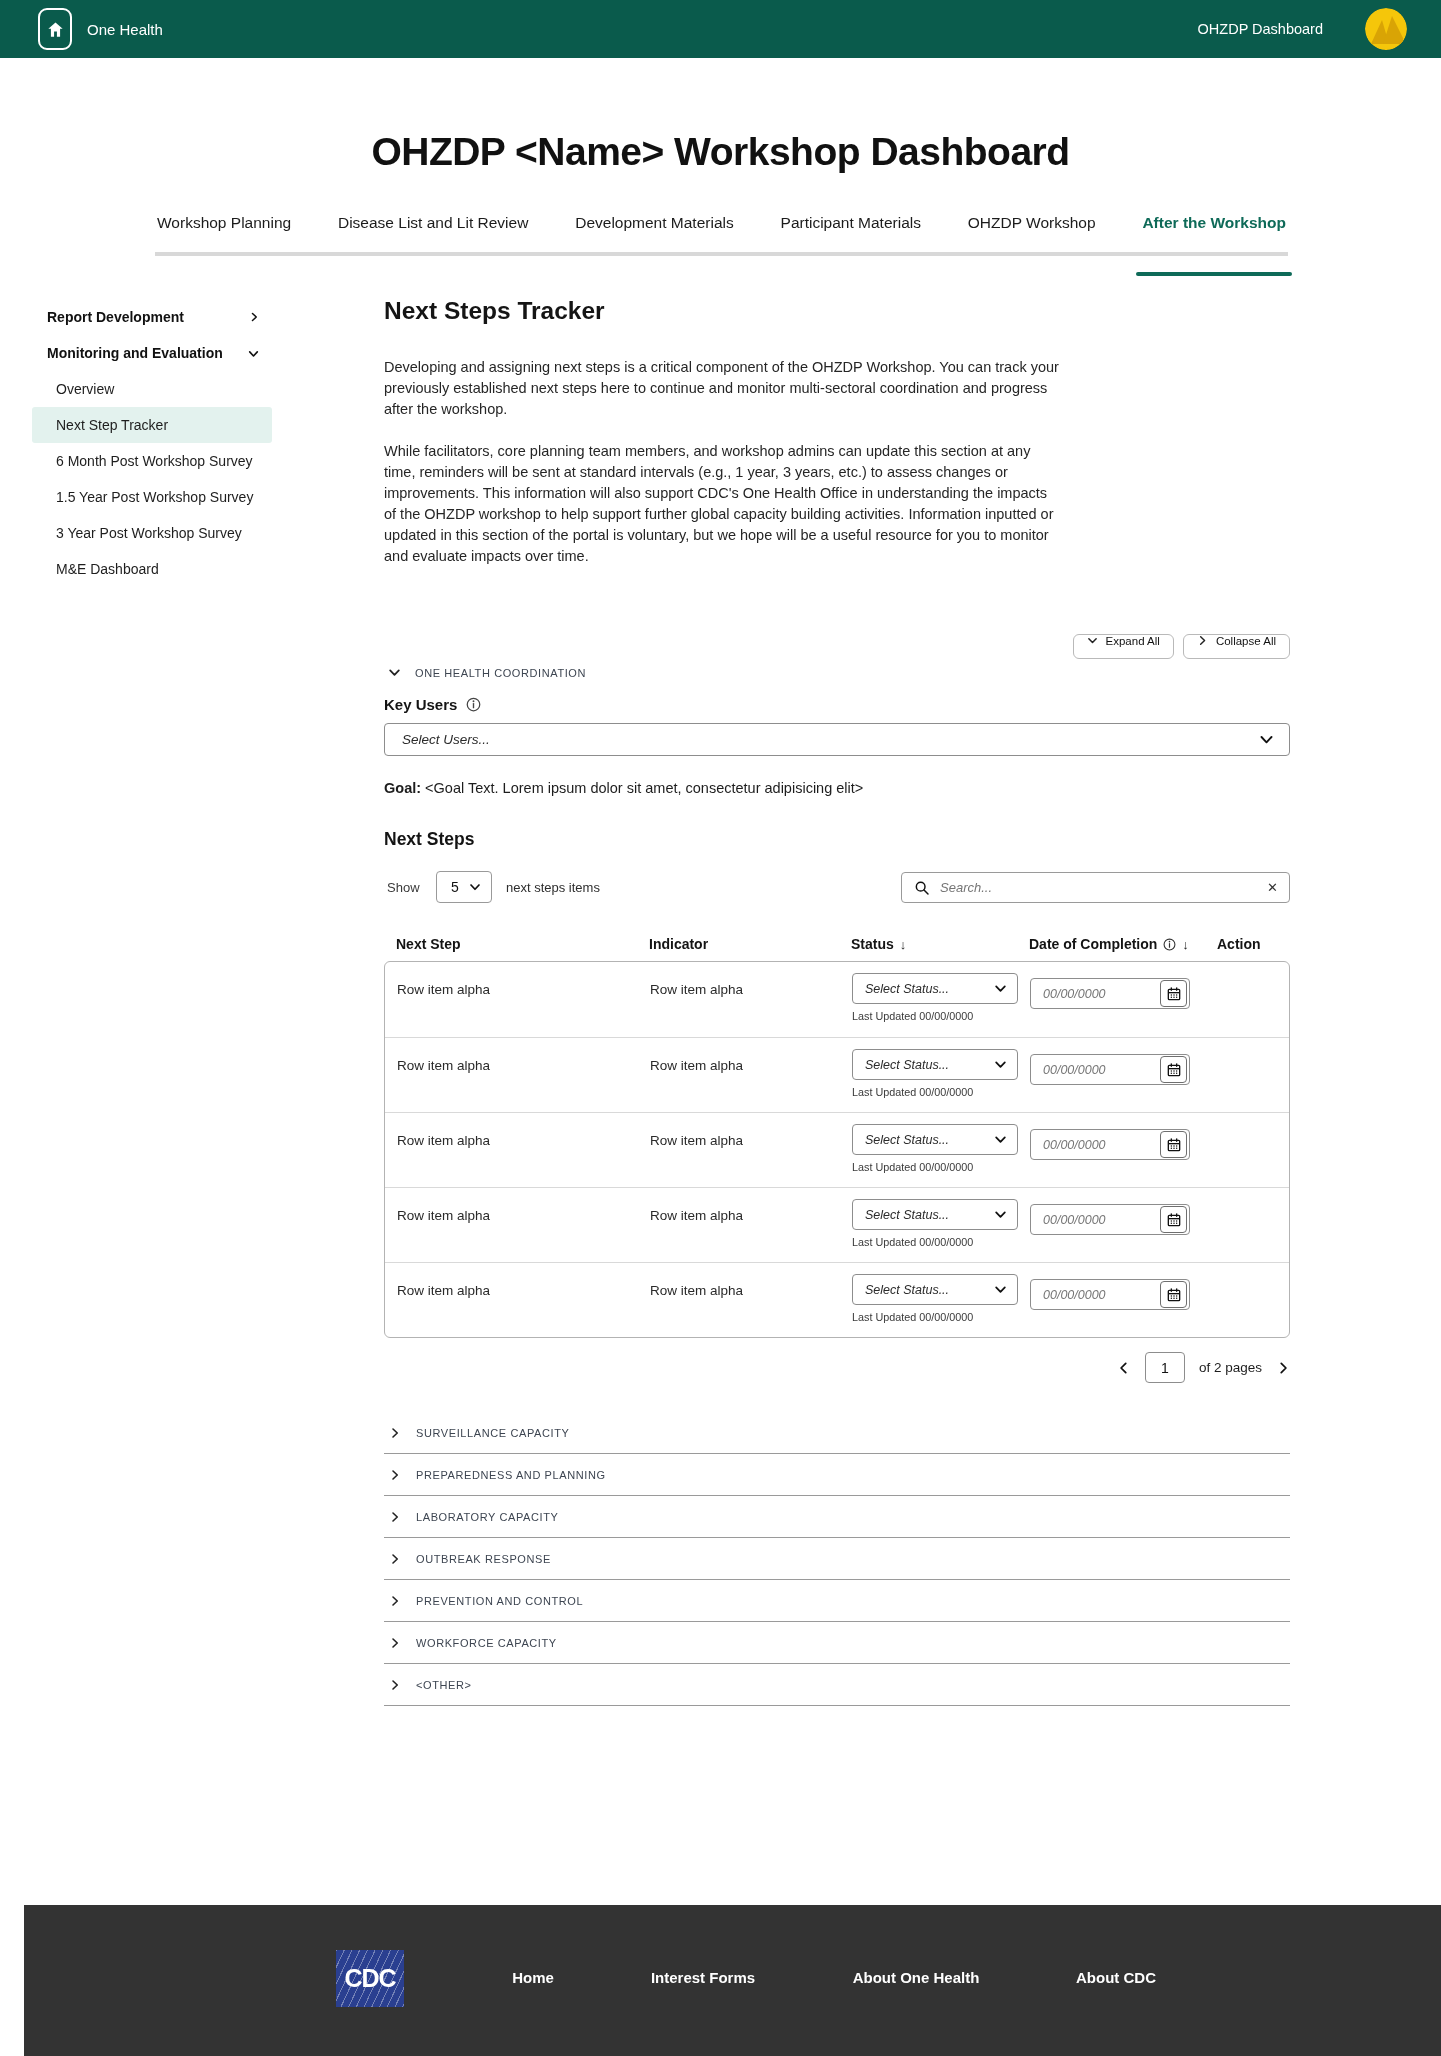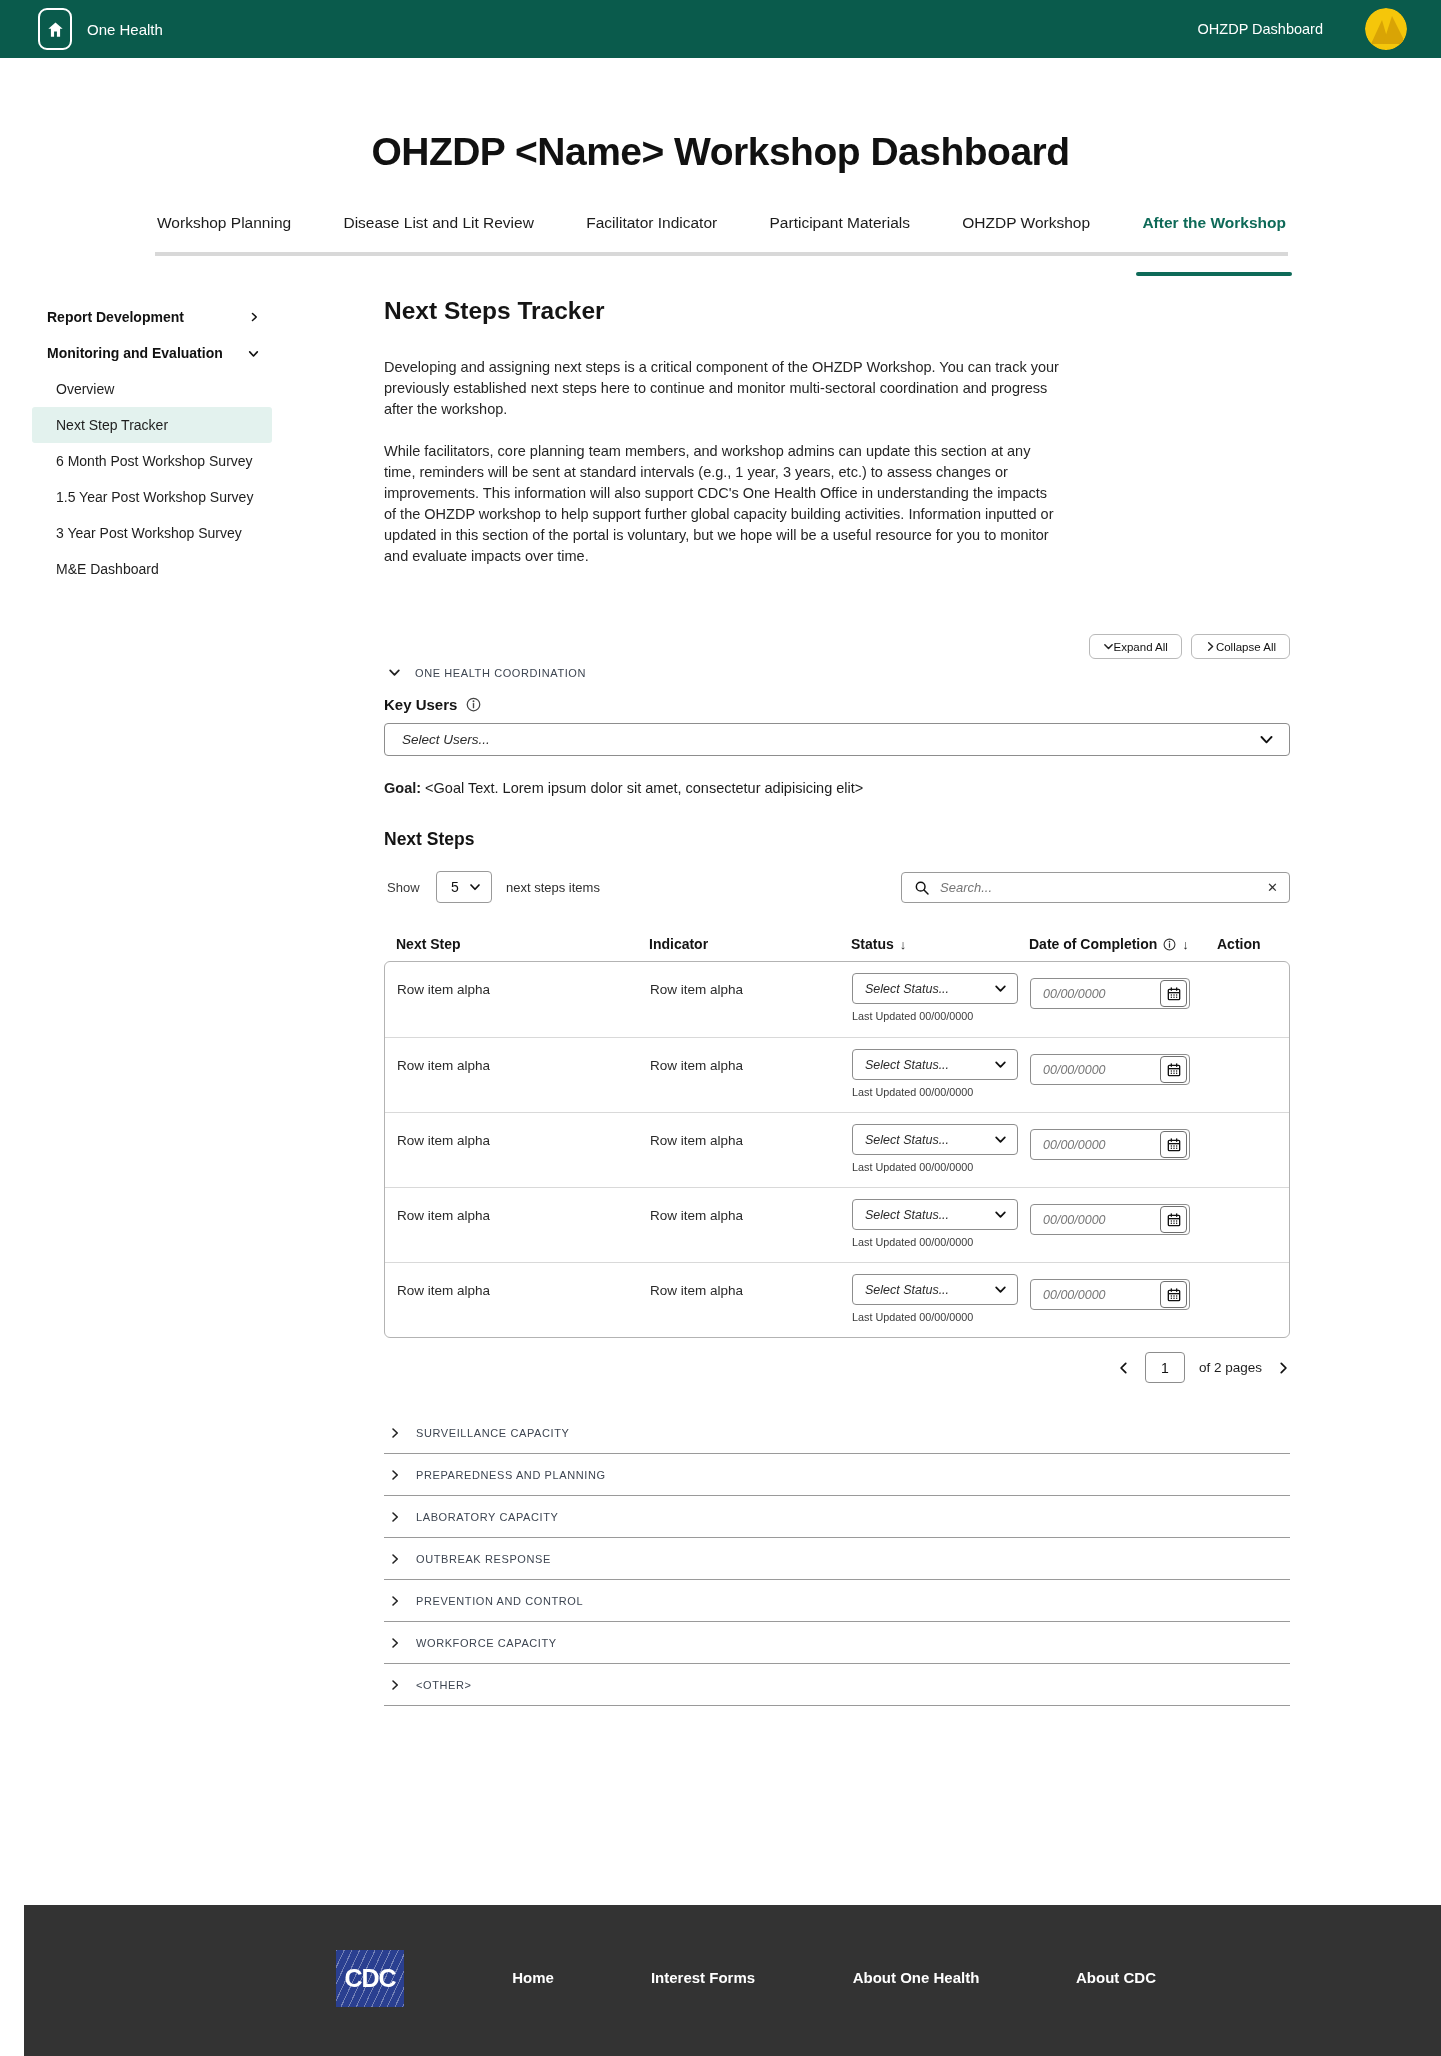--- a/index.html
+++ b/index.html
@@ -39,21 +39,21 @@
   .chev { display:inline-flex; }
 
   
   .main { position:absolute; left:384px; top:0; width:906px; height:1905px; }
   .main h2.nst { position:absolute; top:297px; left:0; font-size:24.5px; font-weight:700; color:#151515; }
   .para { position:absolute; left:0; width:678px; font-size:14.5px; line-height:21px; color:#262626; }
   .para.p1 { top:357px; }
   .para.p2 { top:441px; }
 
   .expand-row { position:absolute; top:634px; right:0; display:flex; gap:9px; }
-  .btn-outline { display:inline-flex; align-items:center; height:25px; padding:0 13px;
+  .btn-outline { display:inline-flex; align-items:flex-start; gap:8px; height:25px; padding:0 13px;
                  border:1px solid #b9b9b9; border-radius:6px; background:#fff; font-size:11.5px;
                  color:#111; cursor:pointer; font-family:inherit; }
 
   .section-head { position:absolute; top:666px; left:4px; display:flex; align-items:center; gap:14px; cursor:pointer; }
   .acc-label { font-size:11px; letter-spacing:0.6px; color:#3d4551; }
 
   .key-users { position:absolute; top:696px; left:0; display:flex; align-items:center; gap:9px; }
   .key-users .kl { font-size:15px; font-weight:700; color:#141414; }
 
   .select-box { border:1px solid #8d8d8d; border-radius:4px; background:#fff; display:flex;
@@ -155,21 +155,21 @@
         </svg>
       </div>
     </div>
   </div>
 
   <h1 class="page-title">OHZDP &lt;Name&gt; Workshop Dashboard</h1>
 
   <nav class="tabs">
     <span class="tab">Workshop Planning</span>
     <span class="tab">Disease List and Lit Review</span>
-    <span class="tab">Facilitator Indicator</span>
+    <span class="tab">Development Materials</span>
     <span class="tab">Participant Materials</span>
     <span class="tab">OHZDP Workshop</span>
     <span class="tab active">After the Workshop</span>
   </nav>
 
   <aside class="sidebar">
     <div class="side-item top">
       <span>Report Development</span>
       <span class="chev">
         <svg width="12" height="12" viewBox="0 0 24 24">

